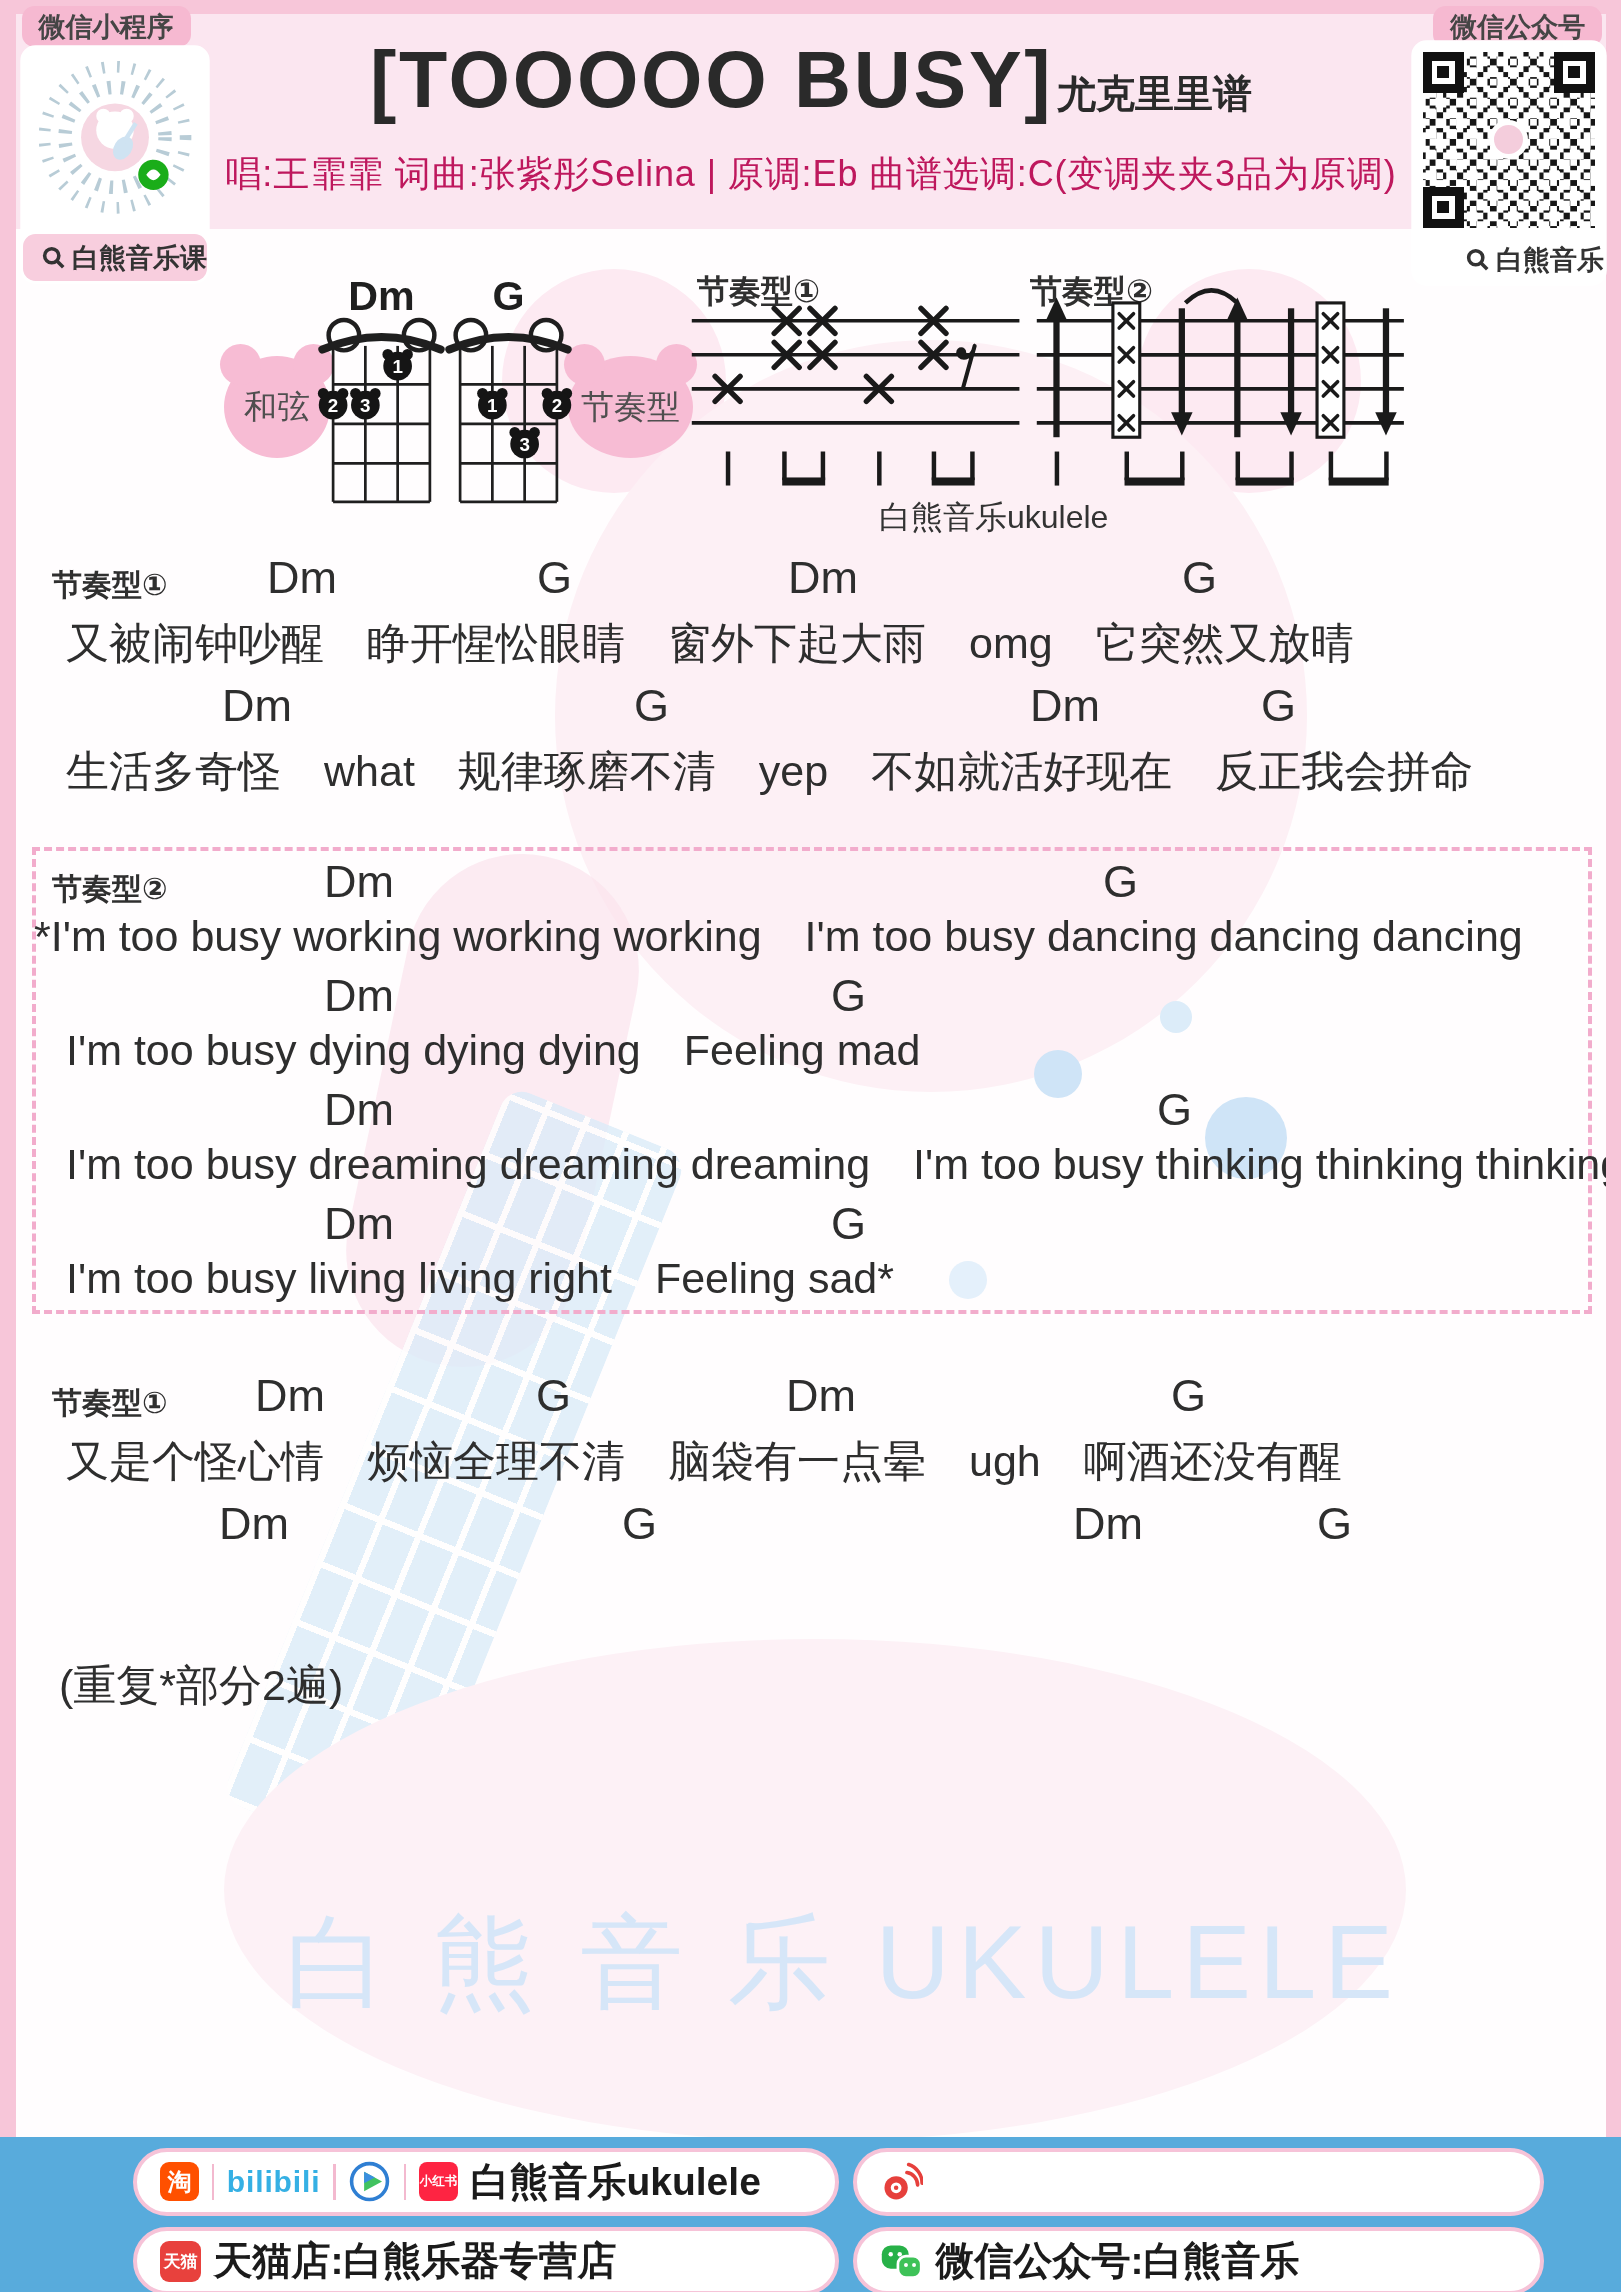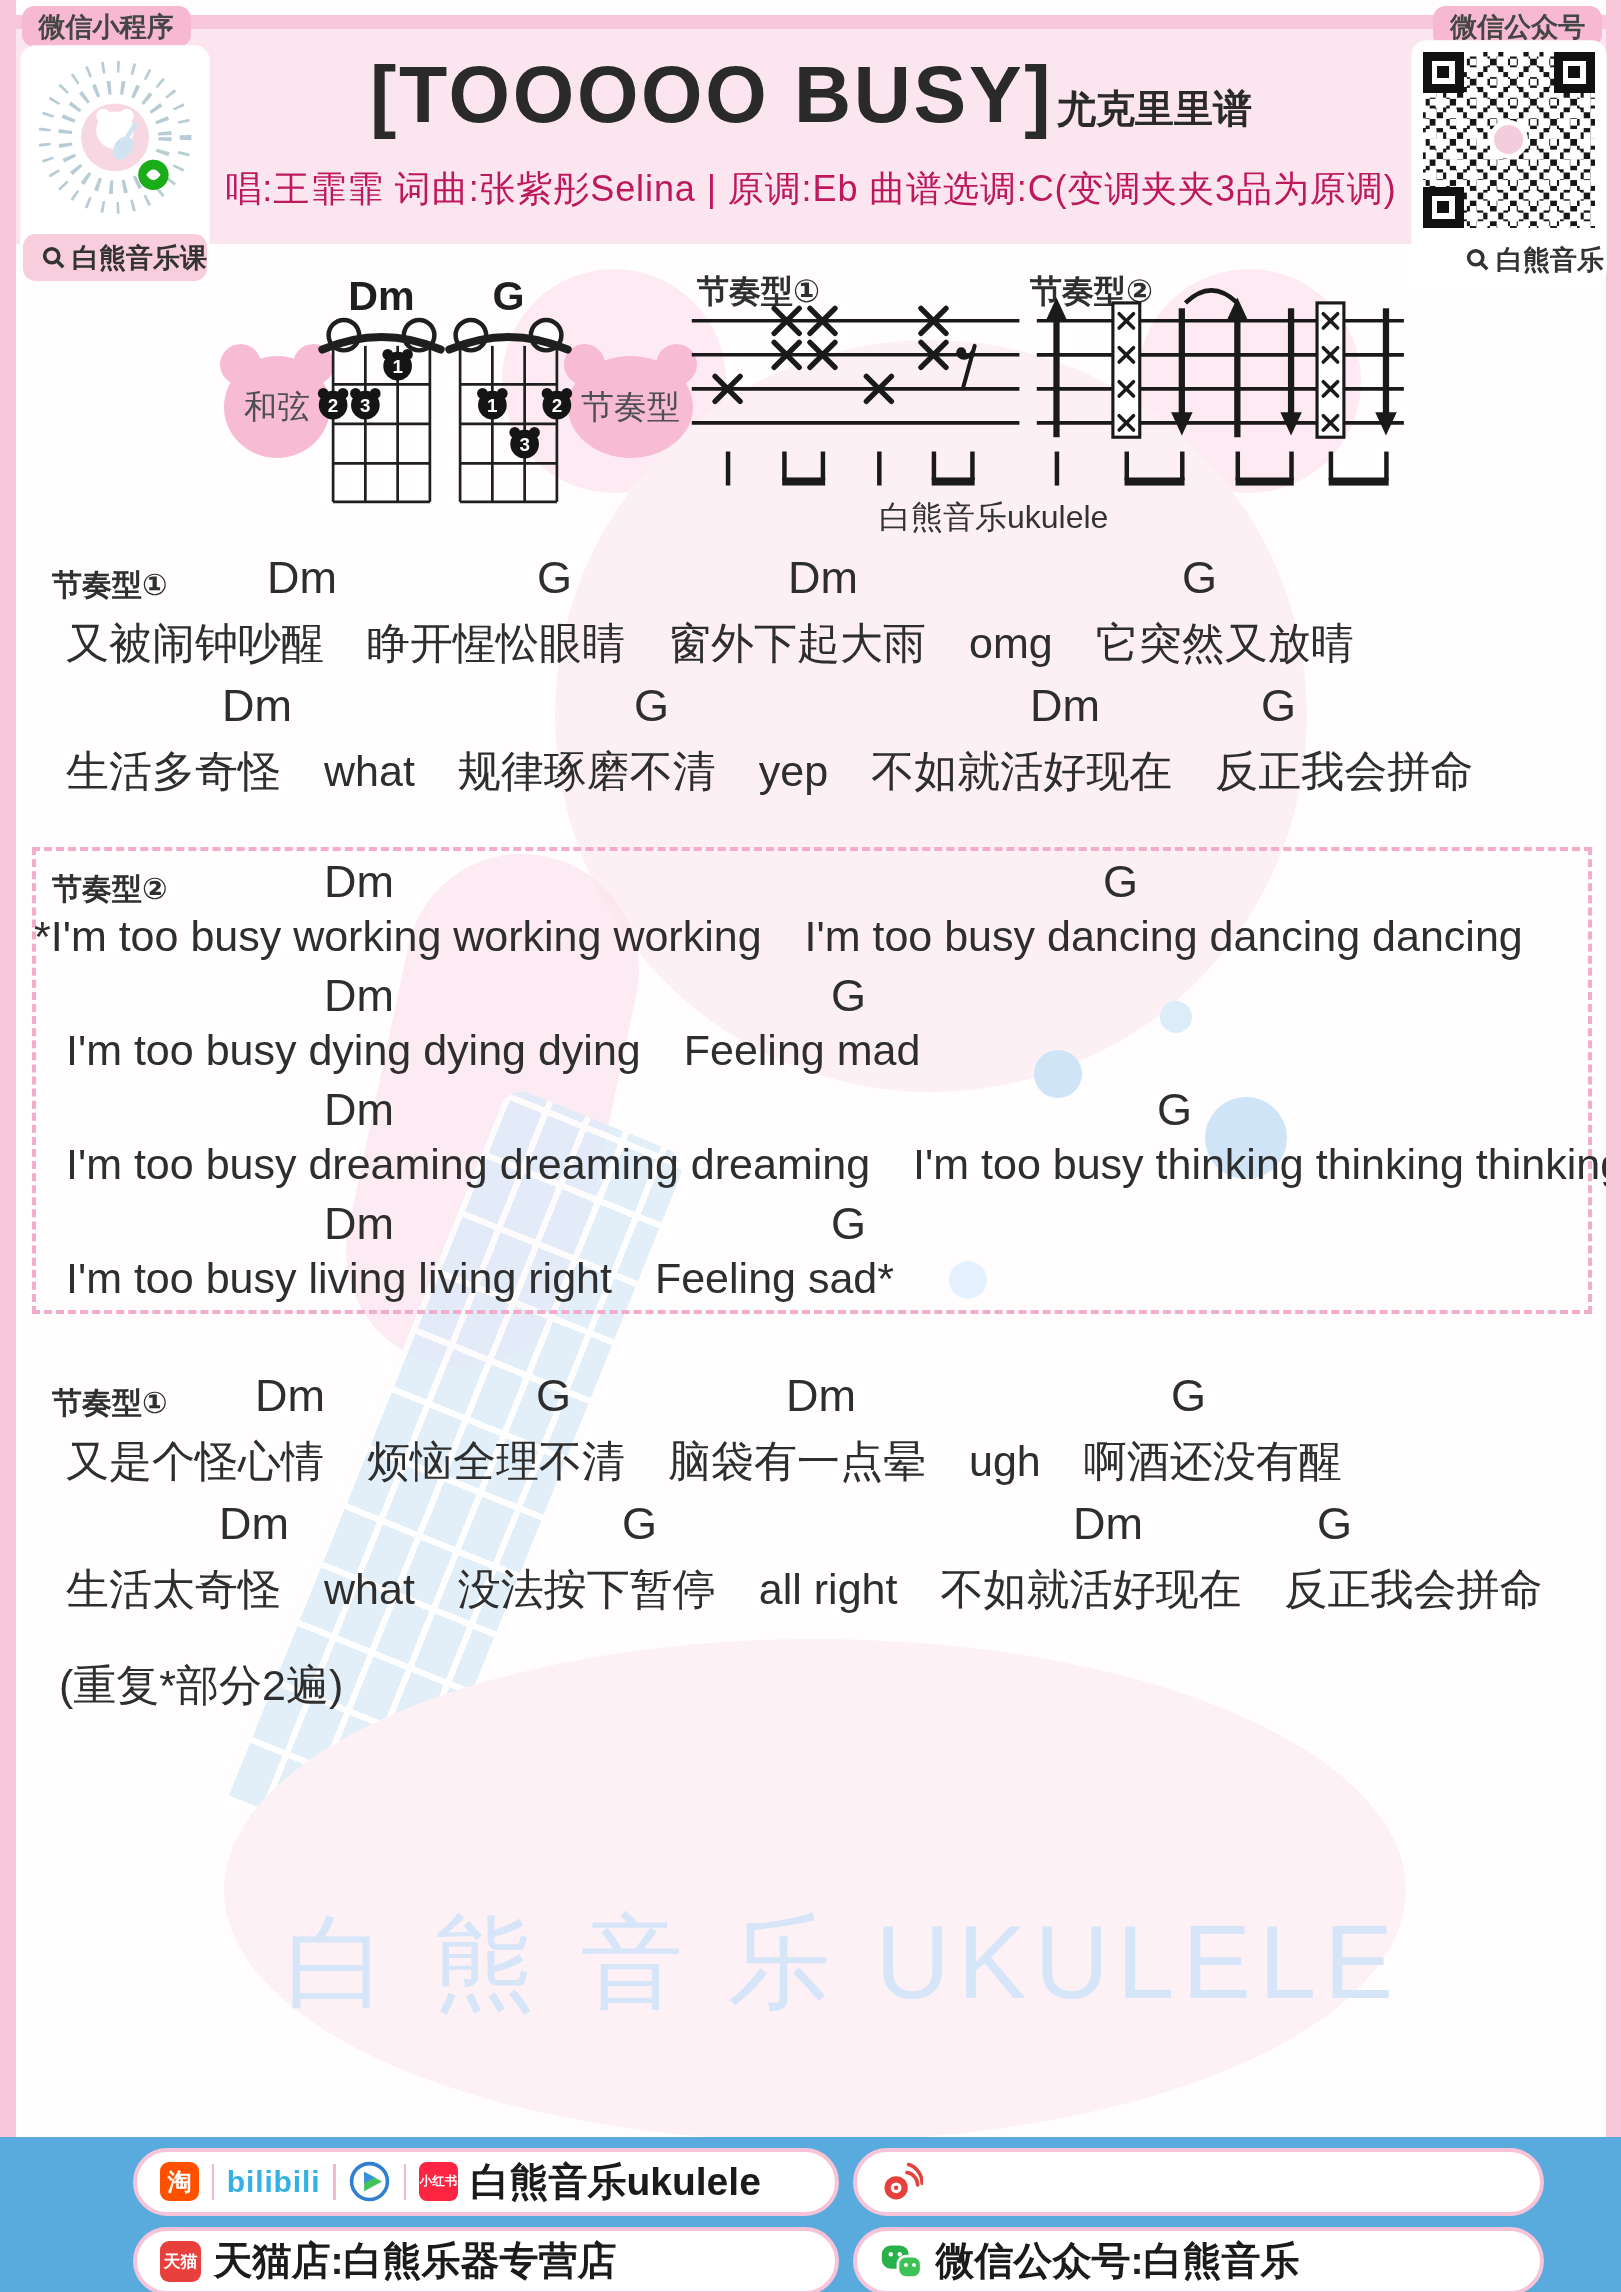--- a/index.html
+++ b/index.html
@@ -15,21 +15,21 @@
     background-color:#dcecf9;
     background-image:
       repeating-linear-gradient(0deg,#ffffff 0 6.3px,transparent 6.3px 63px),
       repeating-linear-gradient(90deg,#ffffff 0 6.3px,transparent 6.3px 41px);
     border-radius:23px;opacity:.8;
   }
   
   .frame-side{position:absolute;top:0;width:16px;height:2139px;background:#f7c6d9;z-index:6;}
   #frame-left{left:0;} #frame-right{right:0;}
   
-  .header{position:absolute;left:0;top:0;width:1622px;height:229px;background:#fbe6f0;z-index:5;margin-top:15px;}
+  .header{position:absolute;left:0;top:0;width:1622px;height:229px;background:#fbe6f0;z-index:5;}
   .header-topstrip{position:absolute;left:0;top:0;width:1622px;height:14.3px;background:#f7c6d9;}
   .corner-tab{
     position:absolute;top:6.3px;height:41px;padding:0 17px;background:#f6b9d1;
     border-radius:12.5px;display:flex;align-items:center;
     font-size:27px;font-weight:700;color:#454545;z-index:8;
   }
   #tab-mini{left:21.5px;} #tab-oa{right:19.7px;text-align:right;}
   .qr-panel{position:absolute;background:#ffffff;border-radius:12.5px;z-index:9;overflow:hidden;box-shadow:0 0 0 2.7px #ffffff;}
   #mp-panel{left:23px;top:48px;width:184px;height:233px;}
   #oa-panel{right:18px;top:43px;width:190px;height:240px;}
@@ -376,21 +376,20 @@
           <span class="chord" style="left: 786px;">Dm</span>
           <span class="chord" style="left: 1171px;">G</span>
         </div>
         <div class="lyric-row" style="height: 65px; padding-left: 66px;">又是个怪心情　烦恼全理不清　脑袋有一点晕　ugh　啊酒还没有醒</div>
         <div class="chord-row" style="height: 63px;">
           <span class="chord" style="left: 219px;">Dm</span>
           <span class="chord" style="left: 622px;">G</span>
           <span class="chord" style="left: 1073px;">Dm</span>
           <span class="chord" style="left: 1317px;">G</span>
         </div>
-        <div class="lyric-row" style="height: 65px; padding-left: 66px;">生活太奇怪　what　没法按下暂停　all right　不如就活好现在　反正我会拼命</div>
       </div>
     </div>
 
   <div class="repeat-note">(重复*部分2遍)</div>
 
   <div class="watermark">白 熊 音 乐 UKULELE</div>
 
   <div class="footer">
     <div id="footer-buttons">
         <div class="pill" style="left: 133px; top: 10.7px; width: 706px; height: 68px;">

